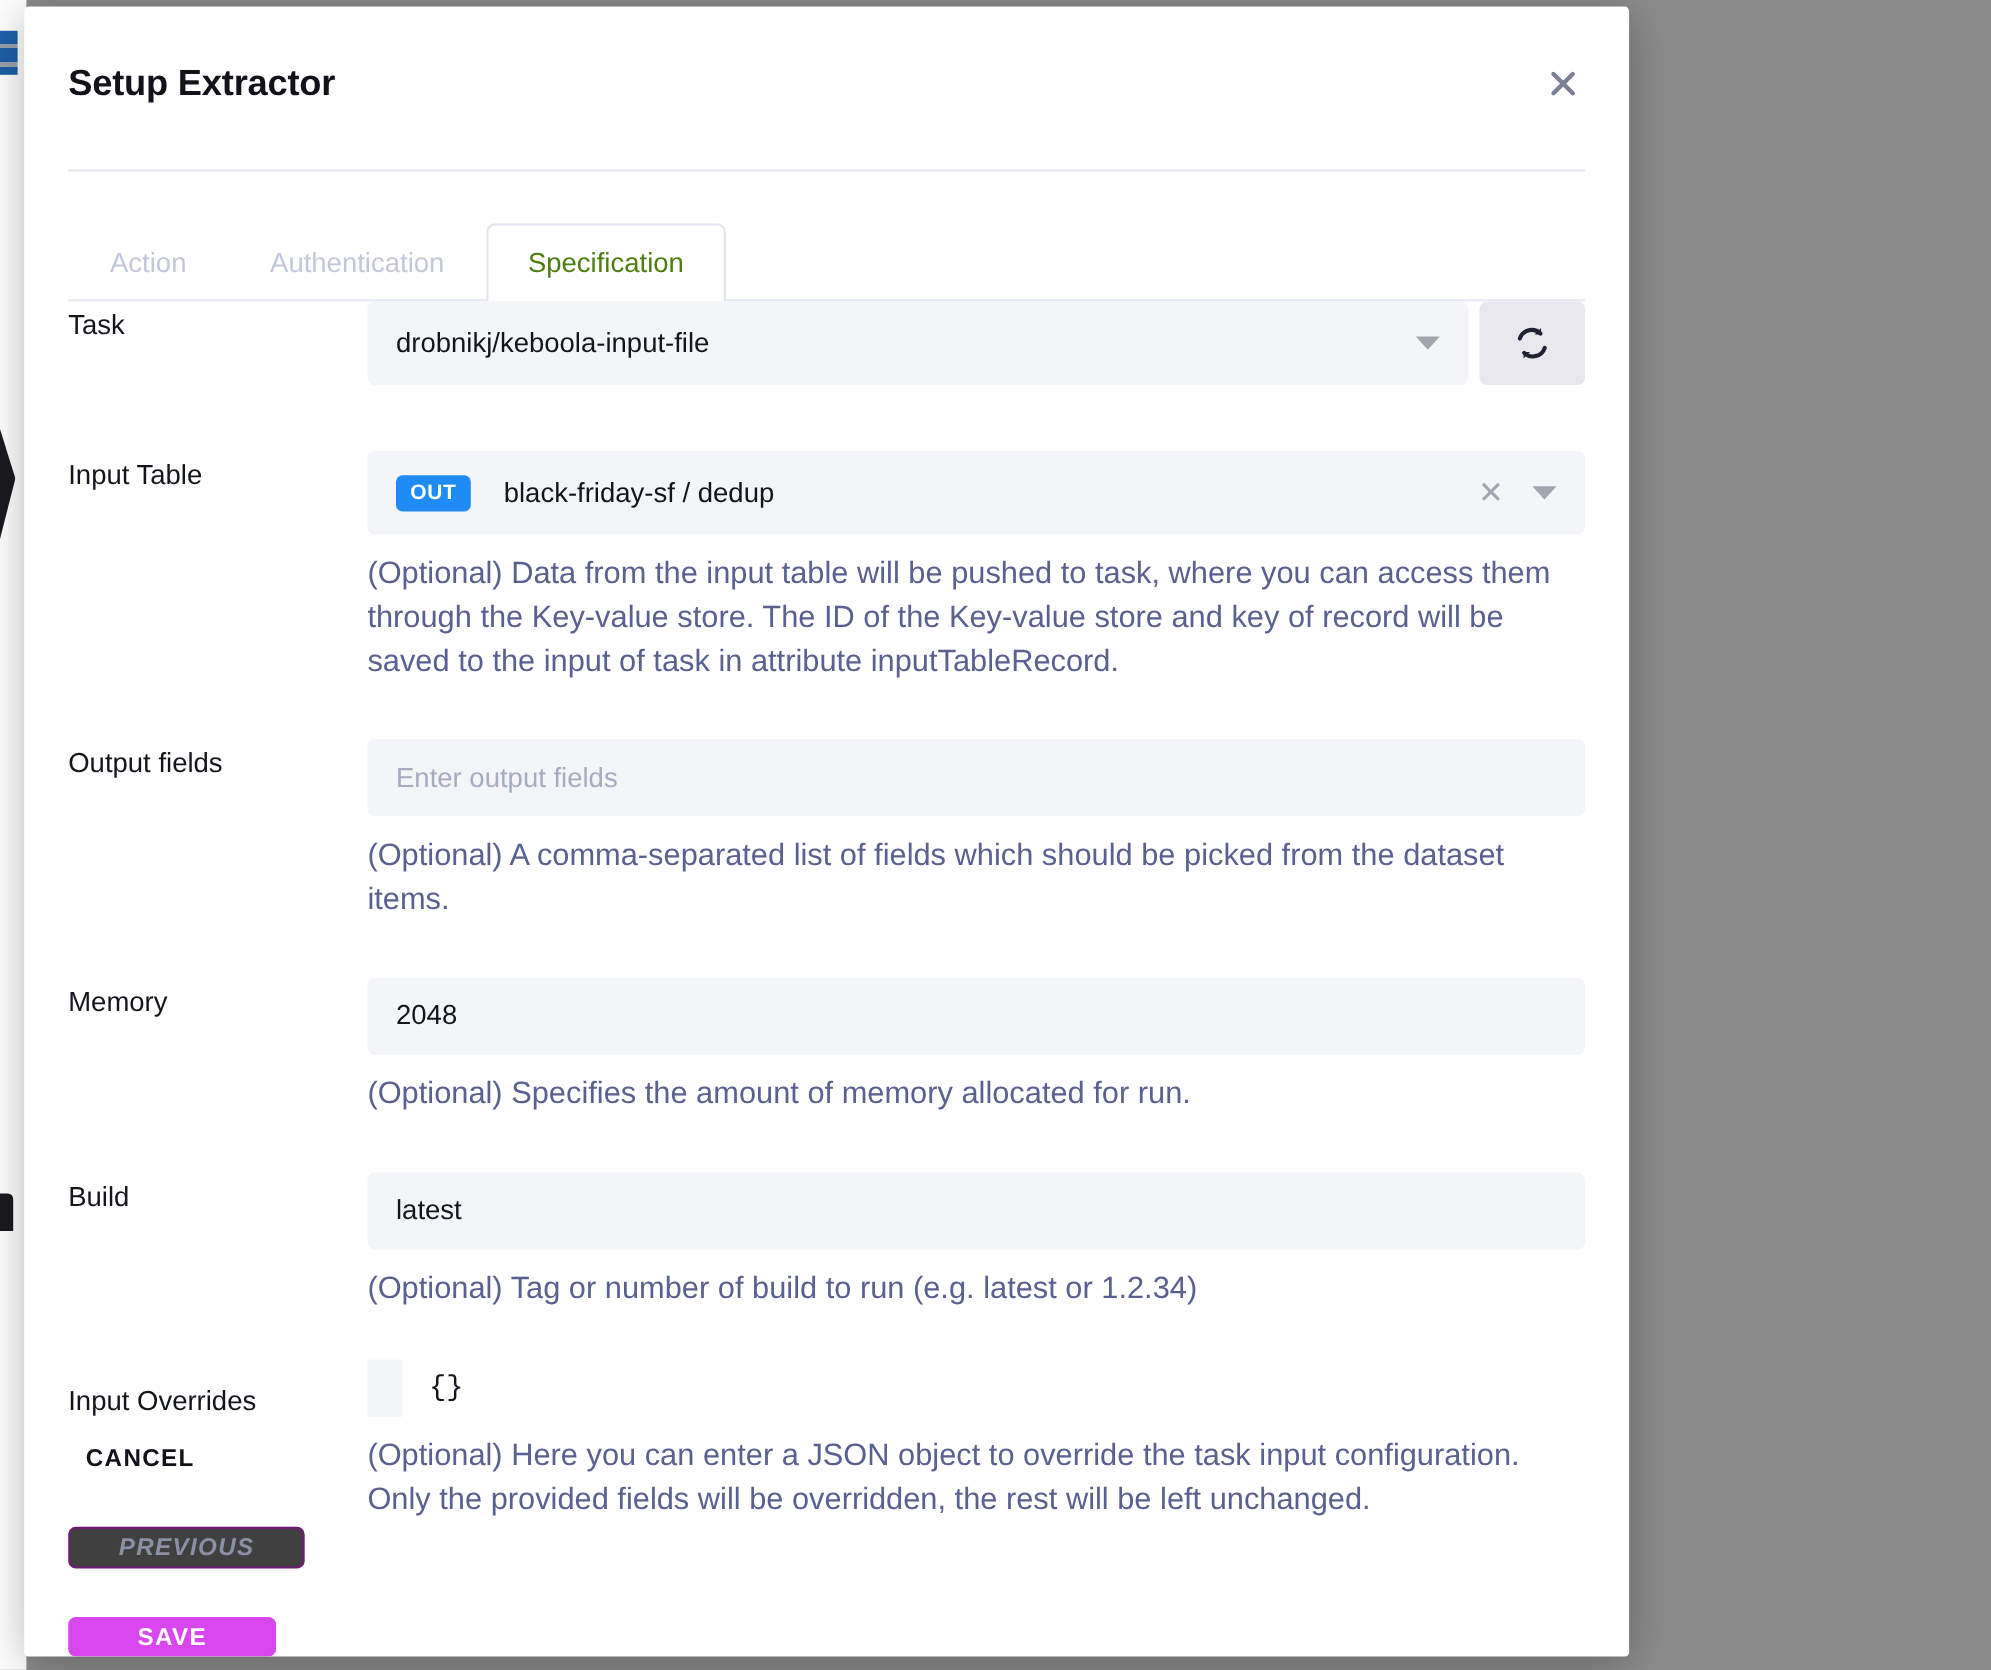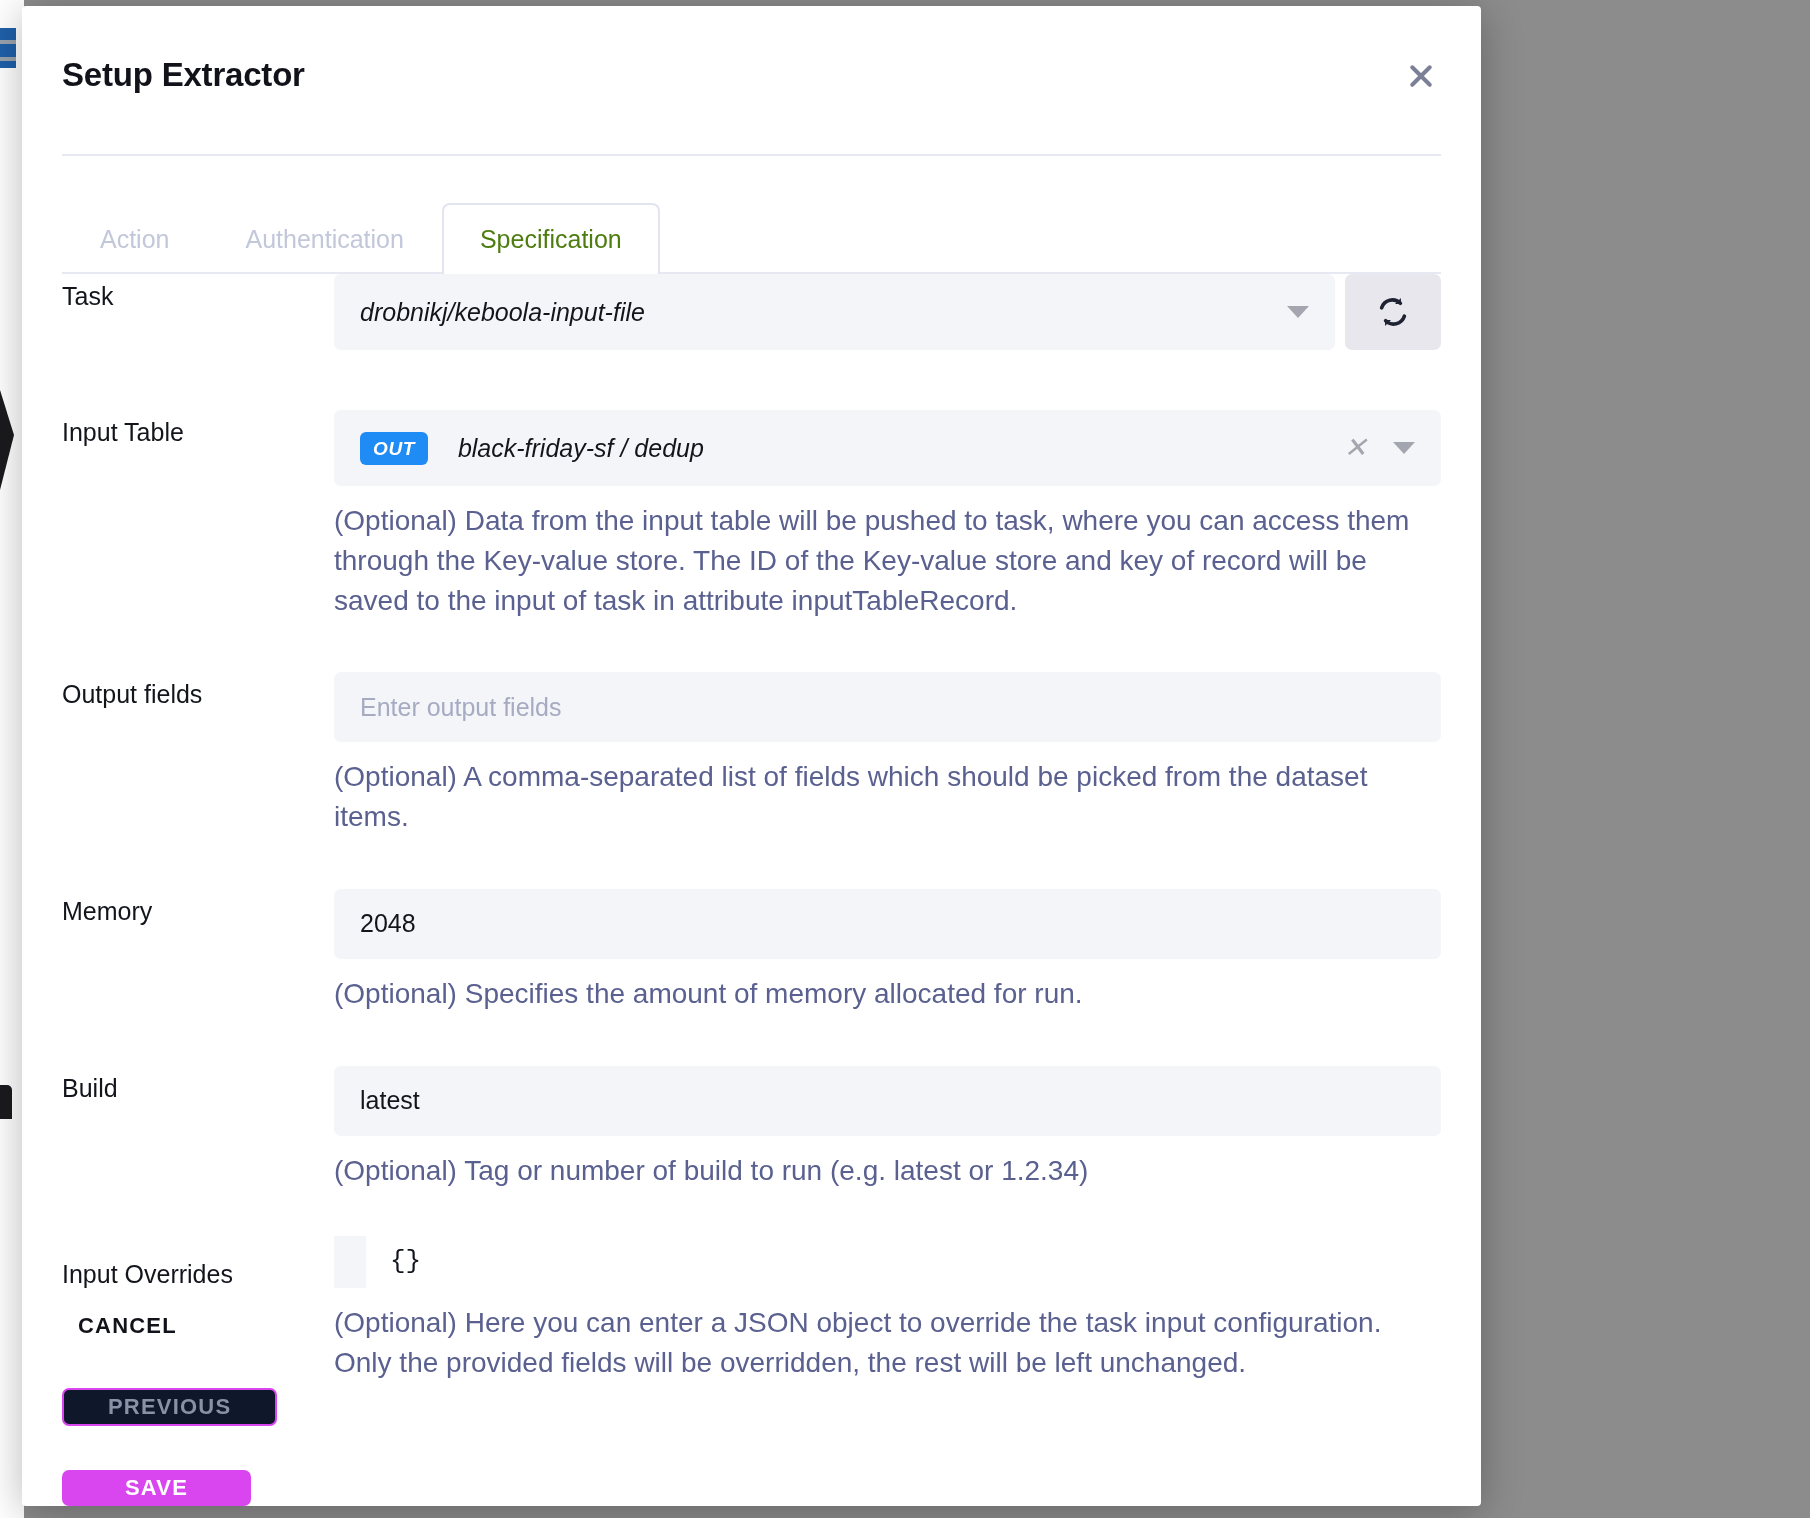--- a/index.html
+++ b/index.html
@@ -165,21 +165,20 @@
     min-height: 76px;
     background: #f4f5f8;
     border-radius: 7px;
     display: flex;
     align-items: center;
     padding: 0 26px;
     font-size: 25px;
     color: #13151c;
     cursor: pointer;
     gap: 14px;
-    font-style: italic;
   }
   .select-value { flex: 1; }
   .caret {
     width: 0; height: 0;
     border-left: 11px solid transparent;
     border-right: 11px solid transparent;
     border-top: 12px solid #a3a6ae;
     flex: none;
     cursor: pointer;
   }
@@ -266,23 +265,24 @@
     display: flex; align-items: center; justify-content: center;
     height: 62px;
   }
   .btn-text {
     color: #12131a;
     background: transparent;
     padding: 0 16px;
   }
   .btn-outline {
     color: #8a90a6;
-    background: #0f172a;
-    border: 2px solid #d946ef;
+    background: #404040;
+    border: 2px solid #701a75;
     padding: 0 44px;
+    font-style: italic;
   }
   .btn-primary {
     color: #ffffff;
     background: #d946ef;
     padding: 0 63px;
   }
 
   .sp-60 { height: 60px; }
   .sp-52 { height: 52px; }
   .sp-46 { height: 46px; }

